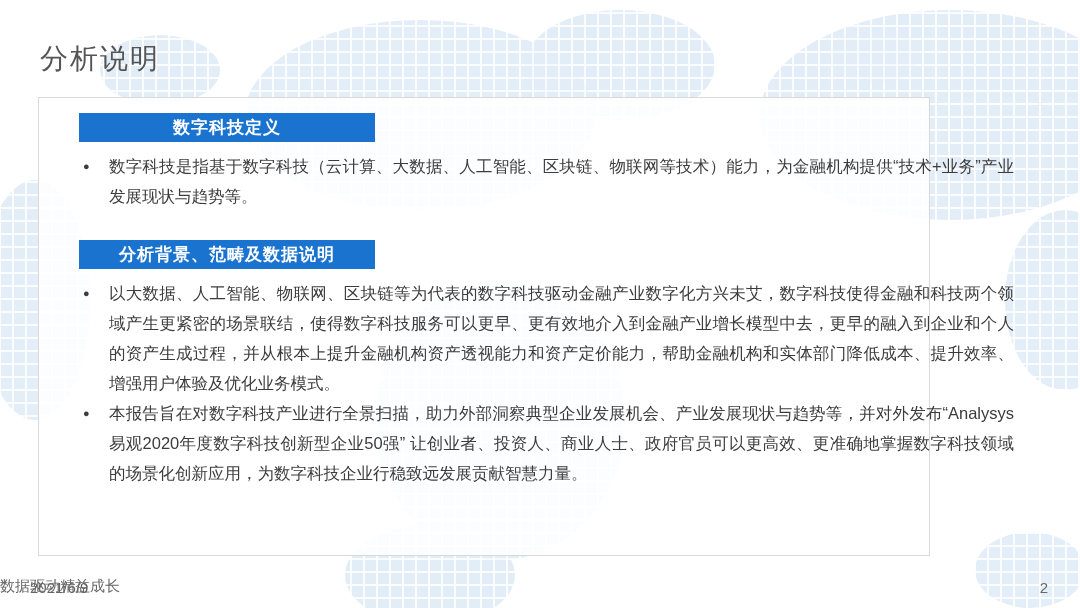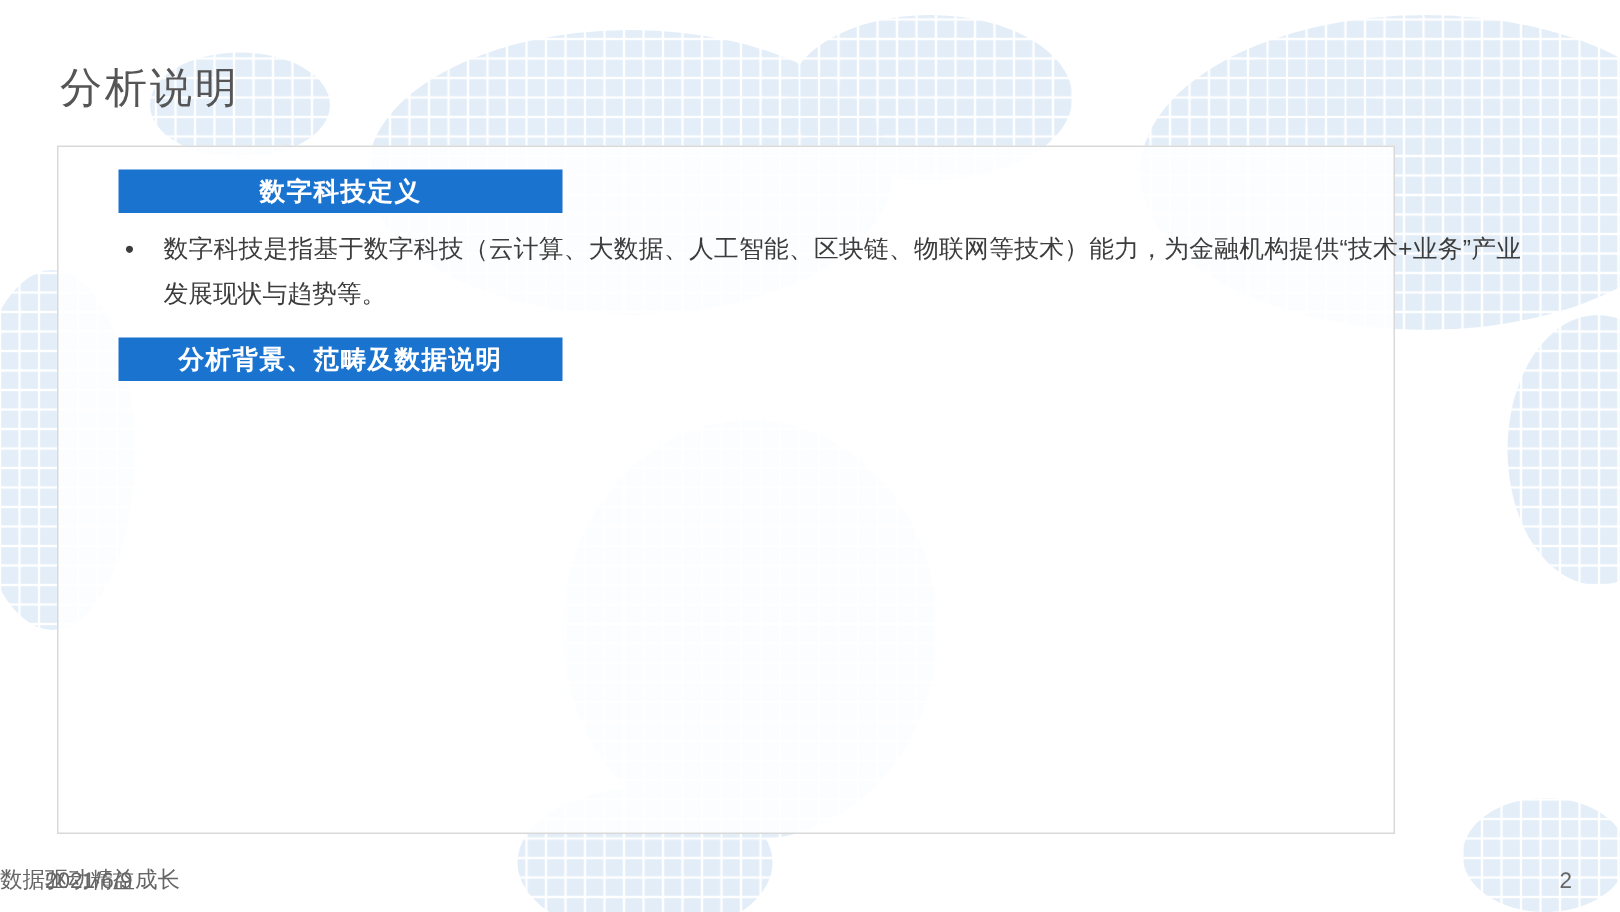--- a/index.html
+++ b/index.html
@@ -24,21 +24,21 @@
     background:rgba(255,255,255,0.86);
     border:1px solid #d9d9d9;
   }
   .section-bar {
     width:296px; height:29px; margin-left:40px;
     background:#1a73cf; color:#ffffff;
     font-size:17px; font-weight:bold; letter-spacing:1px;
     text-align:center; line-height:29px;
   }
   .bar-1 { margin-top:15px; }
-  .bar-2 { margin-top:14px; }
+  .bar-2 { margin-top:29px; }
   .bullets {
     margin:9px 30px 0 44px;
     list-style:none;
   }
   .bullets li {
     position:relative;
     padding-left:26px;
     width:931px;
     font-size:16.5px; line-height:30px;
     color:#3c3c3c;
@@ -86,20 +86,22 @@
 
   <div class="section-bar bar-1">数字科技定义</div>
 
   <ul class="bullets">
     <li>数字科技是指基于数字科技（云计算、大数据、人工智能、区块链、物联网等技术）能力，为金融机构提供“技术+业务”产业发展现状与趋势等。</li>
   </ul>
 
   <div class="section-bar bar-2">分析背景、范畴及数据说明</div>
 
   <ul class="bullets">
+    <li>以大数据、人工智能、物联网、区块链等为代表的数字科技驱动金融产业数字化方兴未艾，数字科技使得金融和科技两个领域产生更紧密的场景联结，使得数字科技服务可以更早、更有效地介入到金融产业增长模型中去，更早的融入到企业和个人的资产生成过程，并从根本上提升金融机构资产透视能力和资产定价能力，帮助金融机构和实体部门降低成本、提升效率、增强用户体验及优化业务模式。</li>
+    <li>本报告旨在对数字科技产业进行全景扫描，助力外部洞察典型企业发展机会、产业发展现状与趋势等，并对外发布“Analysys易观2020年度数字科技创新型企业50强” 让创业者、投资人、商业人士、政府官员可以更高效、更准确地掌握数字科技领域的场景化创新应用，为数字科技企业行稳致远发展贡献智慧力量。</li>
   </ul>
 
 </div>
 
 <div class="footer">
   <span class="footer-date">2021/6/9</span>
   <span class="footer-center">数据驱动精益成长</span>
   <span class="footer-page">2</span>
 </div>
 

